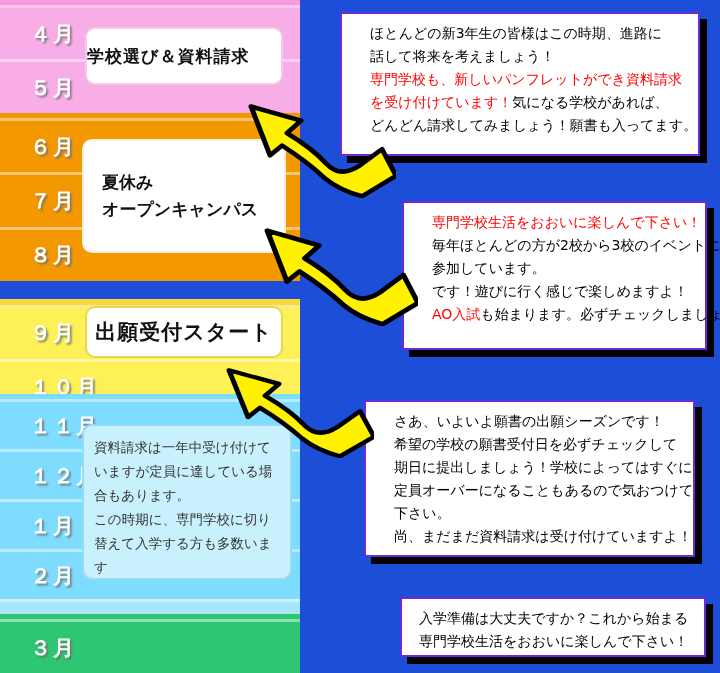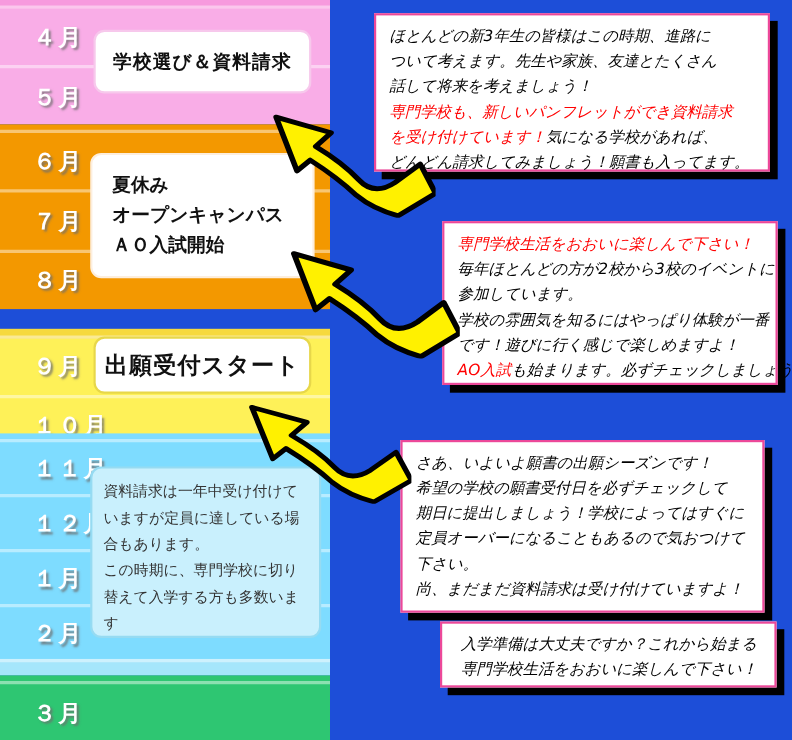--- a/index.html
+++ b/index.html
@@ -24,43 +24,43 @@
   .month-label{
     font-size:21px;font-weight:bold;color:#fff;letter-spacing:2px;
     text-shadow:2px 2px 2px rgba(110,110,110,0.8);
   }
   
   .event-box{
     position:absolute;background:#fff;border-radius:10px;box-sizing:border-box;
     font-weight:bold;color:#111;z-index:2;
   }
   #box-spring{left:85px;top:27px;width:198px;height:58px;border:2px solid #f7c8ec;
-    display:flex;align-items:center;justify-content:center;font-size:17px;letter-spacing:1px;}
+    display:flex;align-items:center;justify-content:flex-start;font-size:17px;letter-spacing:1px;}
   #box-summer{left:82px;top:139px;width:204px;height:114px;border:2px solid #fdeedd;
-    display:flex;flex-direction:column;justify-content:center;padding-left:18px;font-size:17px;}
+    display:flex;flex-direction:column;justify-content:center;padding-left:18px;font-size:17px;font-family:Liberation Serif, serif;}
   #box-summer .tl{line-height:27px;white-space:nowrap;}
   #box-autumn{left:85px;top:306px;width:198px;height:52px;border:2px solid #e7d74a;
     display:flex;align-items:center;justify-content:center;font-size:21px;letter-spacing:1px;}
   #box-winter-note{
     position:absolute;left:82px;top:424px;width:210px;height:156px;box-sizing:border-box;
     background:#c9f0fd;border:2px solid #96dbf2;border-radius:10px;
     padding:9px 10px;font-size:13.5px;line-height:24px;color:#333;z-index:2;
   }
   #box-winter-note .tl{white-space:normal;}
   
   .note-box{
-    position:absolute;background:#fff;border:2px solid #ec4899;box-sizing:border-box;
-    box-shadow:7px 7px 0 #000;padding:8px 12px;font-size:14px;line-height:23px;color:#000;z-index:2;font-style:italic;
+    position:absolute;background:#fff;border:2px solid #6d28d9;box-sizing:border-box;
+    box-shadow:7px 7px 0 #000;padding:8px 28px;font-size:14px;line-height:23px;color:#000;z-index:2;
   }
   .note-box .tl{white-space:nowrap;}
   .red{color:var(--note-red);}
   #note1{left:340px;top:12px;width:360px;height:144px;}
   #note2{left:402px;top:201px;width:305px;height:149px;}
   #note3{left:364px;top:400px;width:331px;height:157px;}
-  #note4{left:400px;top:565px;width:306px;height:60px;padding-left:17px;}
+  #note4{left:400px;top:597px;width:306px;height:60px;padding-left:17px;}
   
   .arrow{position:absolute;z-index:3;}
   .arrow path{fill:var(--arrow-yellow);stroke:#000;stroke-width:5;stroke-linejoin:round;}
   #arrow1{left:246px;top:102px;width:150px;height:96px;}
   #arrow2{left:262px;top:226px;width:156px;height:100px;}
   #arrow3{left:224px;top:366px;width:150px;height:92px;}
 </style>
 </head>
 <body>
 
@@ -128,43 +128,40 @@
         </div>
       </div>
   </div>
 
   <div class="event-box" id="box-spring">
     <span>学校選び＆資料請求</span>
   </div>
   <div class="event-box" id="box-summer">
       <div class="tl"><span>夏休み</span></div>
       <div class="tl"><span>オープンキャンパス</span></div>
-      <div class="tl"><span>ＡＯ入試開始</span></div>
     </div>
   <div class="event-box" id="box-autumn">
     <span>出願受付スタート</span>
   </div>
   <div id="box-winter-note">
       <div class="tl"><span>資料請求は一年中受け付けていますが定員に達している場合もあります。</span></div>
       <div class="tl"><span>この時期に、専門学校に切り替えて入学する方も多数います</span></div>
     </div>
 
   <div class="note-box" id="note1">
       <div class="tl"><span>ほとんどの新3年生の皆様はこの時期、進路に</span></div>
-      <div class="tl"><span>ついて考えます。先生や家族、友達とたくさん</span></div>
       <div class="tl"><span>話して将来を考えましょう！</span></div>
       <div class="tl"><span class="red">専門学校も、新しいパンフレットができ資料請求</span></div>
       <div class="tl"><span class="red">を受け付けています！</span><span>気になる学校があれば、</span></div>
       <div class="tl"><span>どんどん請求してみましょう！願書も入ってます。</span></div>
     </div>
   <div class="note-box" id="note2">
       <div class="tl"><span class="red">専門学校生活をおおいに楽しんで下さい！</span></div>
       <div class="tl"><span>毎年ほとんどの方が2校から3校のイベントに</span></div>
       <div class="tl"><span>参加しています。</span></div>
-      <div class="tl"><span>学校の雰囲気を知るにはやっぱり体験が一番</span></div>
       <div class="tl"><span>です！遊びに行く感じで楽しめますよ！</span></div>
       <div class="tl"><span class="red">AO入試</span><span>も始まります。必ずチェックしましょう！</span></div>
     </div>
   <div class="note-box" id="note3">
       <div class="tl"><span>さあ、いよいよ願書の出願シーズンです！</span></div>
       <div class="tl"><span>希望の学校の願書受付日を必ずチェックして</span></div>
       <div class="tl"><span>期日に提出しましょう！学校によってはすぐに</span></div>
       <div class="tl"><span>定員オーバーになることもあるので気おつけて</span></div>
       <div class="tl"><span>下さい。</span></div>
       <div class="tl"><span>尚、まだまだ資料請求は受け付けていますよ！</span></div>

